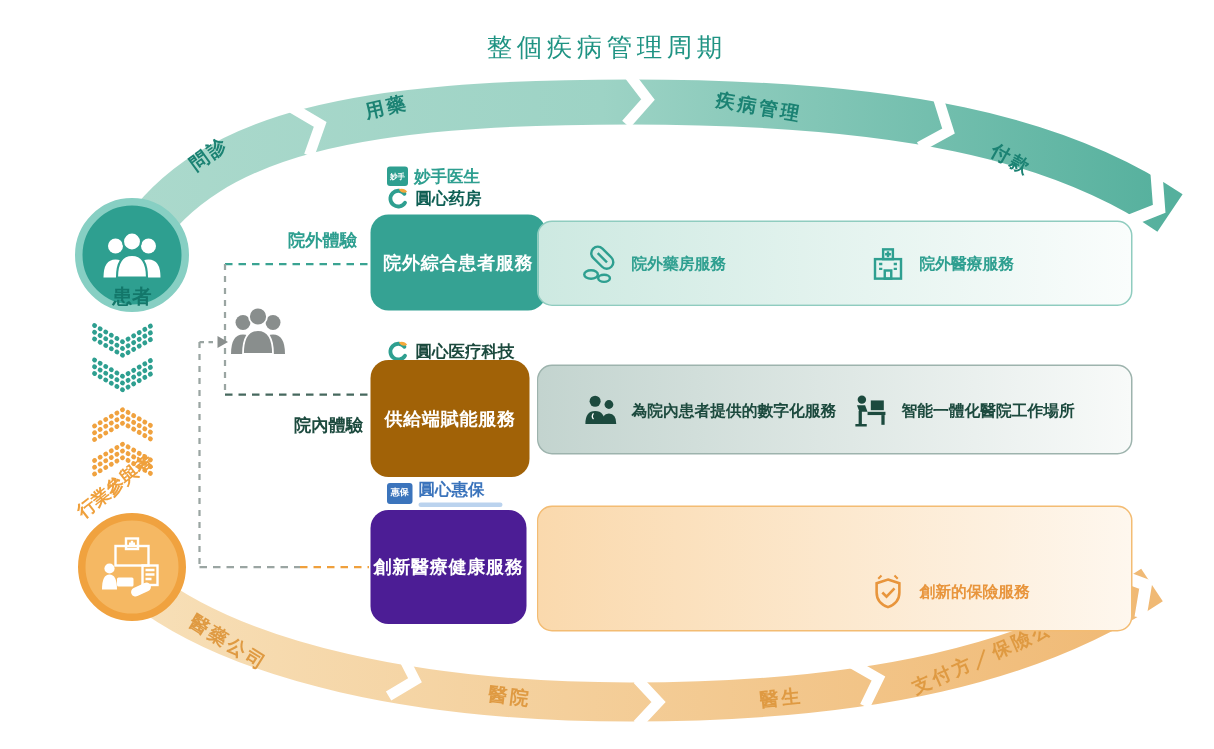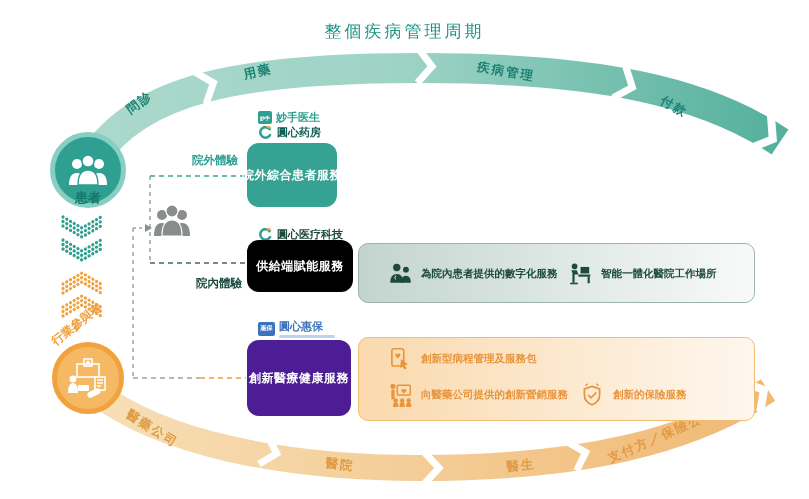--- a/index.html
+++ b/index.html
@@ -186,24 +186,45 @@
     <span>圓心医疗科技</span>
   </div>
   <div class="abs logo-row" style="left:258px;top:319px;color:#3B74BC;">
     <span class="badge" style="width:17px;height:14px;background:#3B74BC;font-size:6px;">惠保</span>
     <span style="display:flex;flex-direction:column;align-items:flex-start;font-family:Liberation Serif, serif;">
       <span>圓心惠保</span>
       <span class="sub-bar"></span>
     </span>
   </div>
 
-  <div class="abs box" style="left:247px;top:143px;width:90px;height:64px;background:#35A293;">院外綜合患者服務</div>
-  <div class="abs box" style="left:247px;top:240px;width:106px;height:52px;background:#000000;">供給端賦能服務</div>
+  <div class="abs box" style="left:247px;top:143px;width:117px;height:64px;background:#35A293;">院外綜合患者服務</div>
+  <div class="abs box" style="left:247px;top:240px;width:106px;height:78px;background:#a16207;">供給端賦能服務</div>
   <div class="abs box" style="left:247px;top:340px;width:104px;height:76px;background:#4c1d95;">創新醫療健康服務</div>
 
+  <div class="abs panel panel1">
+    <div class="svc teal" style="left:28px;top:13px;">
+      <svg width="26" height="26" viewBox="0 0 24 24" stroke="#2E9F90" stroke-width="1.5" fill="none">
+        <path d="M13.5 2.5 l5.5 5.5 a4 4 0 0 1 -5.7 5.7 l-5.5 -5.5 a4 4 0 0 1 5.7 -5.7 z"></path>
+        <path d="M10.6 5.3 l5.7 5.7"></path>
+        <ellipse cx="6.5" cy="18.5" rx="4.2" ry="2.6"></ellipse>
+        <ellipse cx="14.5" cy="20.8" rx="3.6" ry="2.2"></ellipse>
+      </svg>
+      <span>院外藥房服務</span>
+    </div>
+    <div class="svc teal" style="left:220px;top:13px;">
+      <svg width="26" height="26" viewBox="0 0 24 24" stroke="#2E9F90" stroke-width="1.5" fill="none">
+        <rect x="4" y="9" width="16" height="12"></rect>
+        <rect x="9" y="3" width="6" height="6"></rect>
+        <path d="M12 4.2 v3.6 M10.2 6 h3.6"></path>
+        <rect x="10" y="16" width="4" height="5"></rect>
+        <path d="M6.5 12 h2 M15.5 12 h2 M6.5 15 h2 M15.5 15 h2"></path>
+      </svg>
+      <span>院外醫療服務</span>
+    </div>
+  </div>
 
   <div class="abs panel panel2">
     <div class="svc dark" style="left:28px;top:15px;">
       <svg width="26" height="26" viewBox="0 0 24 24" fill="#1C4A3E">
         <circle cx="9" cy="6" r="3.4"></circle>
         <path d="M3 20 q0 -8 6 -8 q6 0 6 8 z"></path>
         <circle cx="17.5" cy="8" r="2.7"></circle>
         <path d="M13 20 q0 -6.5 4.5 -6.5 q4.5 0 4.5 6.5 z"></path>
         <path d="M8 13.5 q-1.5 2 0 3.5" stroke="#fff" stroke-width="0.8" fill="none"></path>
       </svg>
@@ -217,43 +238,20 @@
         <path d="M3 20 h7 v1.5 h-7 z"></path>
         <rect x="10.5" y="12.5" width="11" height="2"></rect>
         <rect x="19" y="14.5" width="2" height="6"></rect>
         <rect x="12.5" y="5.5" width="8" height="6"></rect>
       </svg>
       <span>智能一體化醫院工作場所</span>
     </div>
   </div>
 
   <div class="abs panel panel3">
-    <div class="svc orange" style="left:28px;top:6px;">
-      <svg width="26" height="26" viewBox="0 0 24 24">
-        <rect x="4.5" y="2.5" width="11" height="16" rx="2" stroke="#E8953C" stroke-width="1.5" fill="none"></rect>
-        <path d="M7.5 8 q1 -2 2.5 -0.5 q1.5 -1.5 2.5 0.5 q-1 2.5 -2.5 3.5 q-1.5 -1 -2.5 -3.5 z" fill="#E8953C"></path>
-        <path d="M13 12 l6.5 5 l-3 0.6 l1.6 3.2 l-2.2 1 l-1.6 -3.2 l-2.3 2 z" fill="#E8953C"></path>
-      </svg>
-      <span>創新型病程管理及服務包</span>
-    </div>
-    <div class="svc orange" style="left:28px;top:42px;">
-      <svg width="26" height="26" viewBox="0 0 24 24" fill="#E8953C">
-        <circle cx="5.5" cy="4" r="2.4"></circle>
-        <rect x="4" y="7" width="3" height="9"></rect>
-        <rect x="9.5" y="3" width="12" height="9" rx="1" stroke="#E8953C" stroke-width="1.4" fill="none"></rect>
-        <path d="M13 7.5 q1 -1.8 2.5 -0.5 q1.5 -1.3 2.5 0.5 q-1 2 -2.5 3 q-1.5 -1 -2.5 -3 z"></path>
-        <circle cx="8" cy="17" r="2"></circle>
-          <path d="M5.5 23 q0 -4.5 2.5 -4.5 q2.5 0 2.5 4.5 z"></path>
-        <circle cx="14" cy="17" r="2"></circle>
-          <path d="M11.5 23 q0 -4.5 2.5 -4.5 q2.5 0 2.5 4.5 z"></path>
-        <circle cx="20" cy="17" r="2"></circle>
-          <path d="M17.5 23 q0 -4.5 2.5 -4.5 q2.5 0 2.5 4.5 z"></path>
-      </svg>
-      <span>向醫藥公司提供的創新營銷服務</span>
-    </div>
     <div class="svc orange" style="left:220px;top:42px;">
       <svg width="26" height="26" viewBox="0 0 24 24" stroke="#E8953C" stroke-width="1.6" fill="none">
         <path d="M12 4 l7 2.3 v5.7 q0 6.5 -7 9 q-7 -2.5 -7 -9 v-5.7 z"></path>
         <path d="M8.5 12 l2.6 2.6 L16 9.5"></path>
         <path d="M6 3.5 l2 -2 M18 3.5 l-2 -2" stroke-width="1.3"></path>
       </svg>
       <span>創新的保險服務</span>
     </div>
   </div>
 

